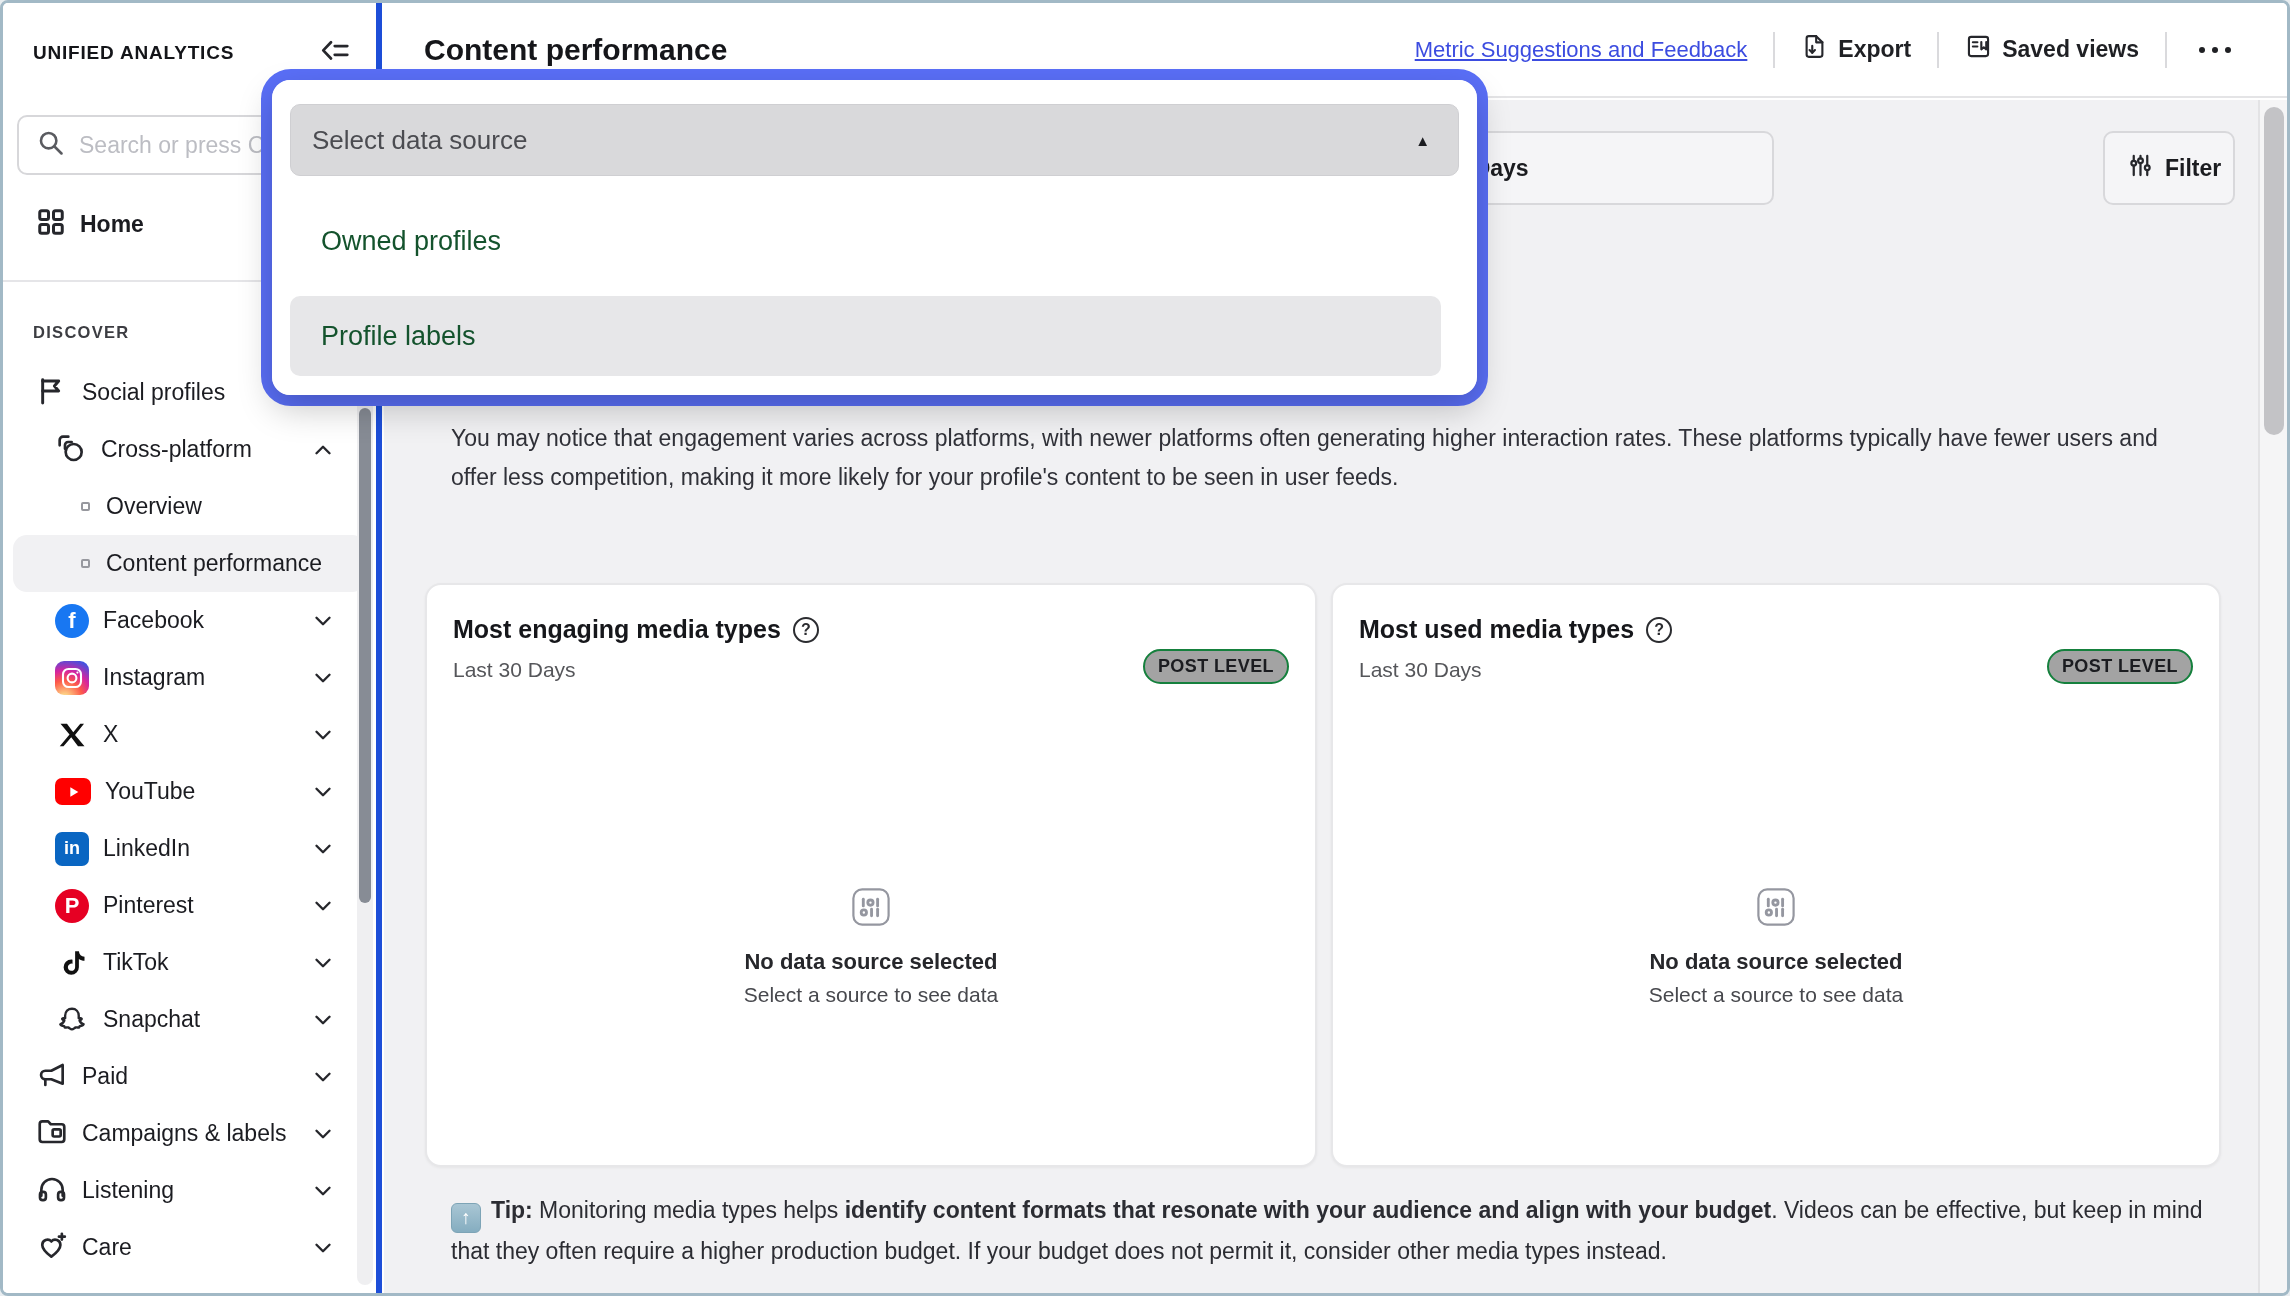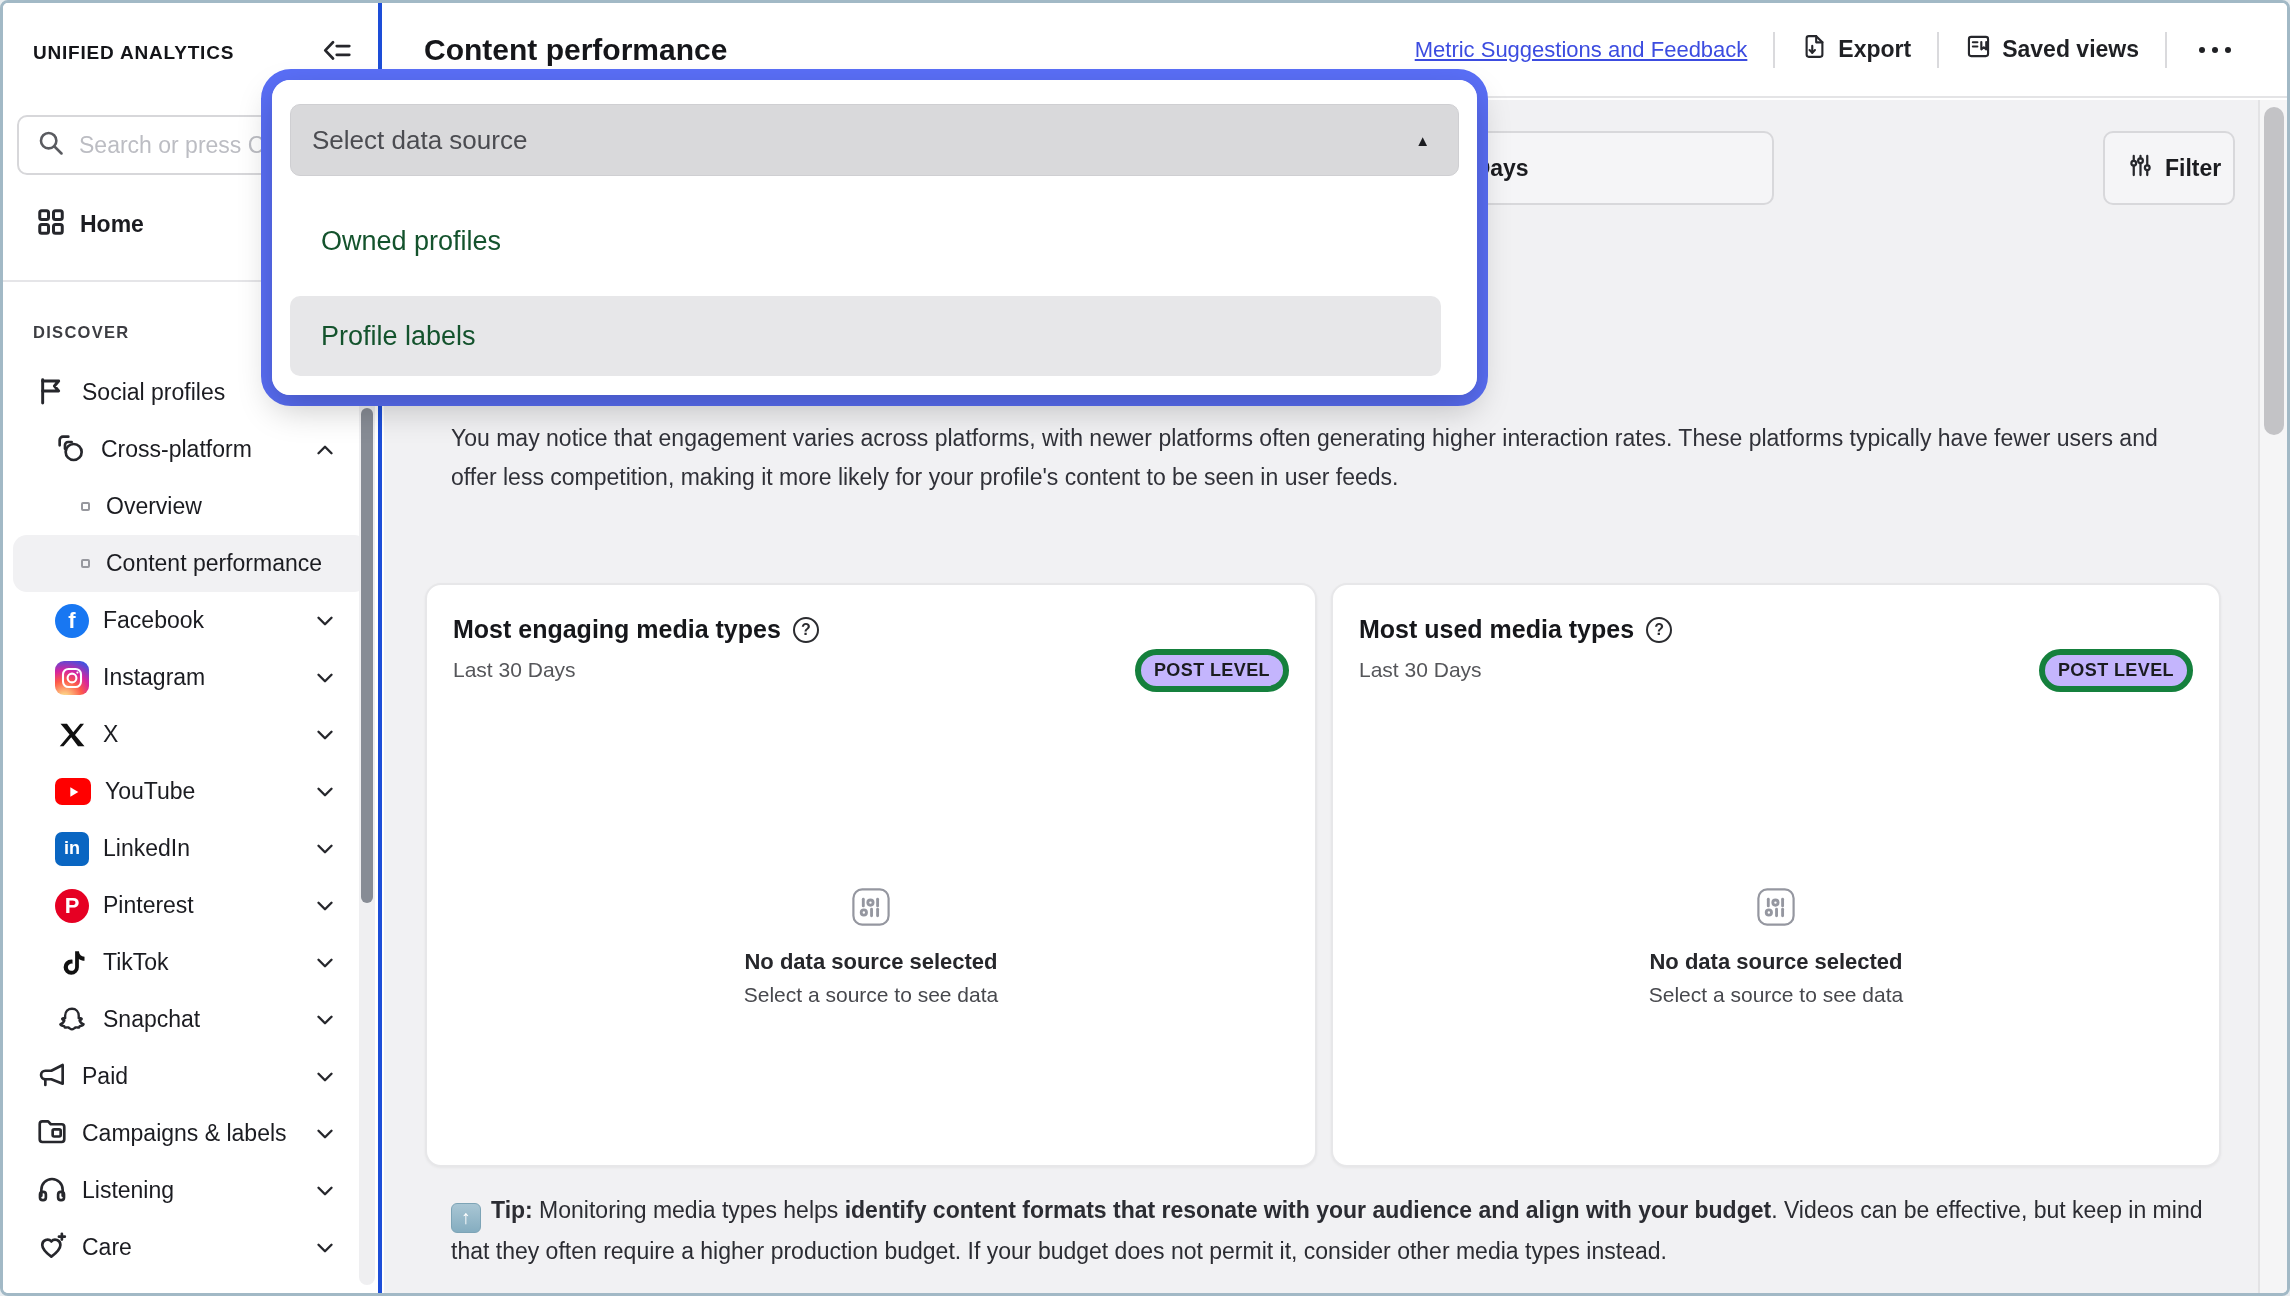--- a/index.html
+++ b/index.html
@@ -3,21 +3,21 @@
 <meta charset="utf-8">
 <style>
   * { margin:0; padding:0; box-sizing:border-box; }
   html,body { background:#e8edf0; }
   body { font-family:"Liberation Sans", sans-serif; color:#1b1c21; }
   #stage { position:relative; width:2290px; height:1296px; background:#fff;
            border:3px solid #a2b9c6; border-radius:8px; overflow:hidden; }
 
   
   .sidebar { position:absolute; left:0; top:0; bottom:0; width:379px; background:#fff;
-             border-right:4px solid #1d4ed8; z-index:10; }
+             border-right:6px solid #1d4ed8; z-index:10; }
   .brand-row { position:absolute; top:30px; left:30px; right:20px; height:40px;
                display:flex; align-items:center; }
   .brand { font-size:19px; font-weight:800; letter-spacing:.8px; color:#141519; }
   .collapse-btn { margin-left:auto; width:40px; height:40px; display:flex; align-items:center;
                   justify-content:center; cursor:pointer; }
   .searchbox { position:absolute; top:112px; left:14px; width:350px; height:60px;
                border:2px solid #d7d7da; border-radius:10px; display:flex; align-items:center;
                padding:0 18px; background:#fff; }
   .searchbox input { border:none; outline:none; font-size:23px; margin-left:14px; width:100%;
                      font-family:"Liberation Sans", sans-serif; color:#33343a; background:transparent; }
@@ -79,22 +79,22 @@
            color:#303138; }
 
   .card { position:absolute; top:483px; height:584px; background:#fff; border:2px solid #e7e7e9;
           border-radius:16px; box-shadow:0 1px 3px rgba(0,0,0,.05); padding:30px 26px; }
   .card-title-row { display:flex; align-items:center; gap:12px; }
   .card-title { font-size:25px; font-weight:700; color:#16171b; }
   .help { width:26px; height:26px; border:2px solid #2b2c30; border-radius:50%; font-size:16px;
           font-weight:700; display:flex; align-items:center; justify-content:center; color:#2b2c30;
           cursor:pointer; }
   .card-sub { margin-top:14px; font-size:21px; color:#55565a; }
-  .post-badge { position:absolute; right:26px; top:64px; border:6px solid #15803d; border-radius:999px;
-                background:#c4b5fd; padding:5px 13px; font-size:18px; font-weight:800; letter-spacing:.4px;
+  .post-badge { position:absolute; right:26px; top:64px; border:2px solid #15803d; border-radius:999px;
+                background:#a3a3a3; padding:5px 13px; font-size:18px; font-weight:800; letter-spacing:.4px;
                 color:#1b1c20; }
   .empty { position:absolute; left:0; right:0; top:300px; text-align:center; }
   .empty .e-title { margin-top:16px; font-size:22px; font-weight:700; color:#26272b; }
   .empty .e-sub { margin-top:8px; font-size:21px; color:#47484d; }
 
   .tip { position:absolute; left:67px; top:1092px; width:1755px; font-size:23px; line-height:36px;
          color:#2b2c32; }
   .tip b { font-weight:700; }
   .tip-emoji { display:inline-flex; width:30px; height:30px; border-radius:6px;
                background:linear-gradient(#a9c6d4,#85adc0); border:1px solid #7da4b6; color:#fff;

